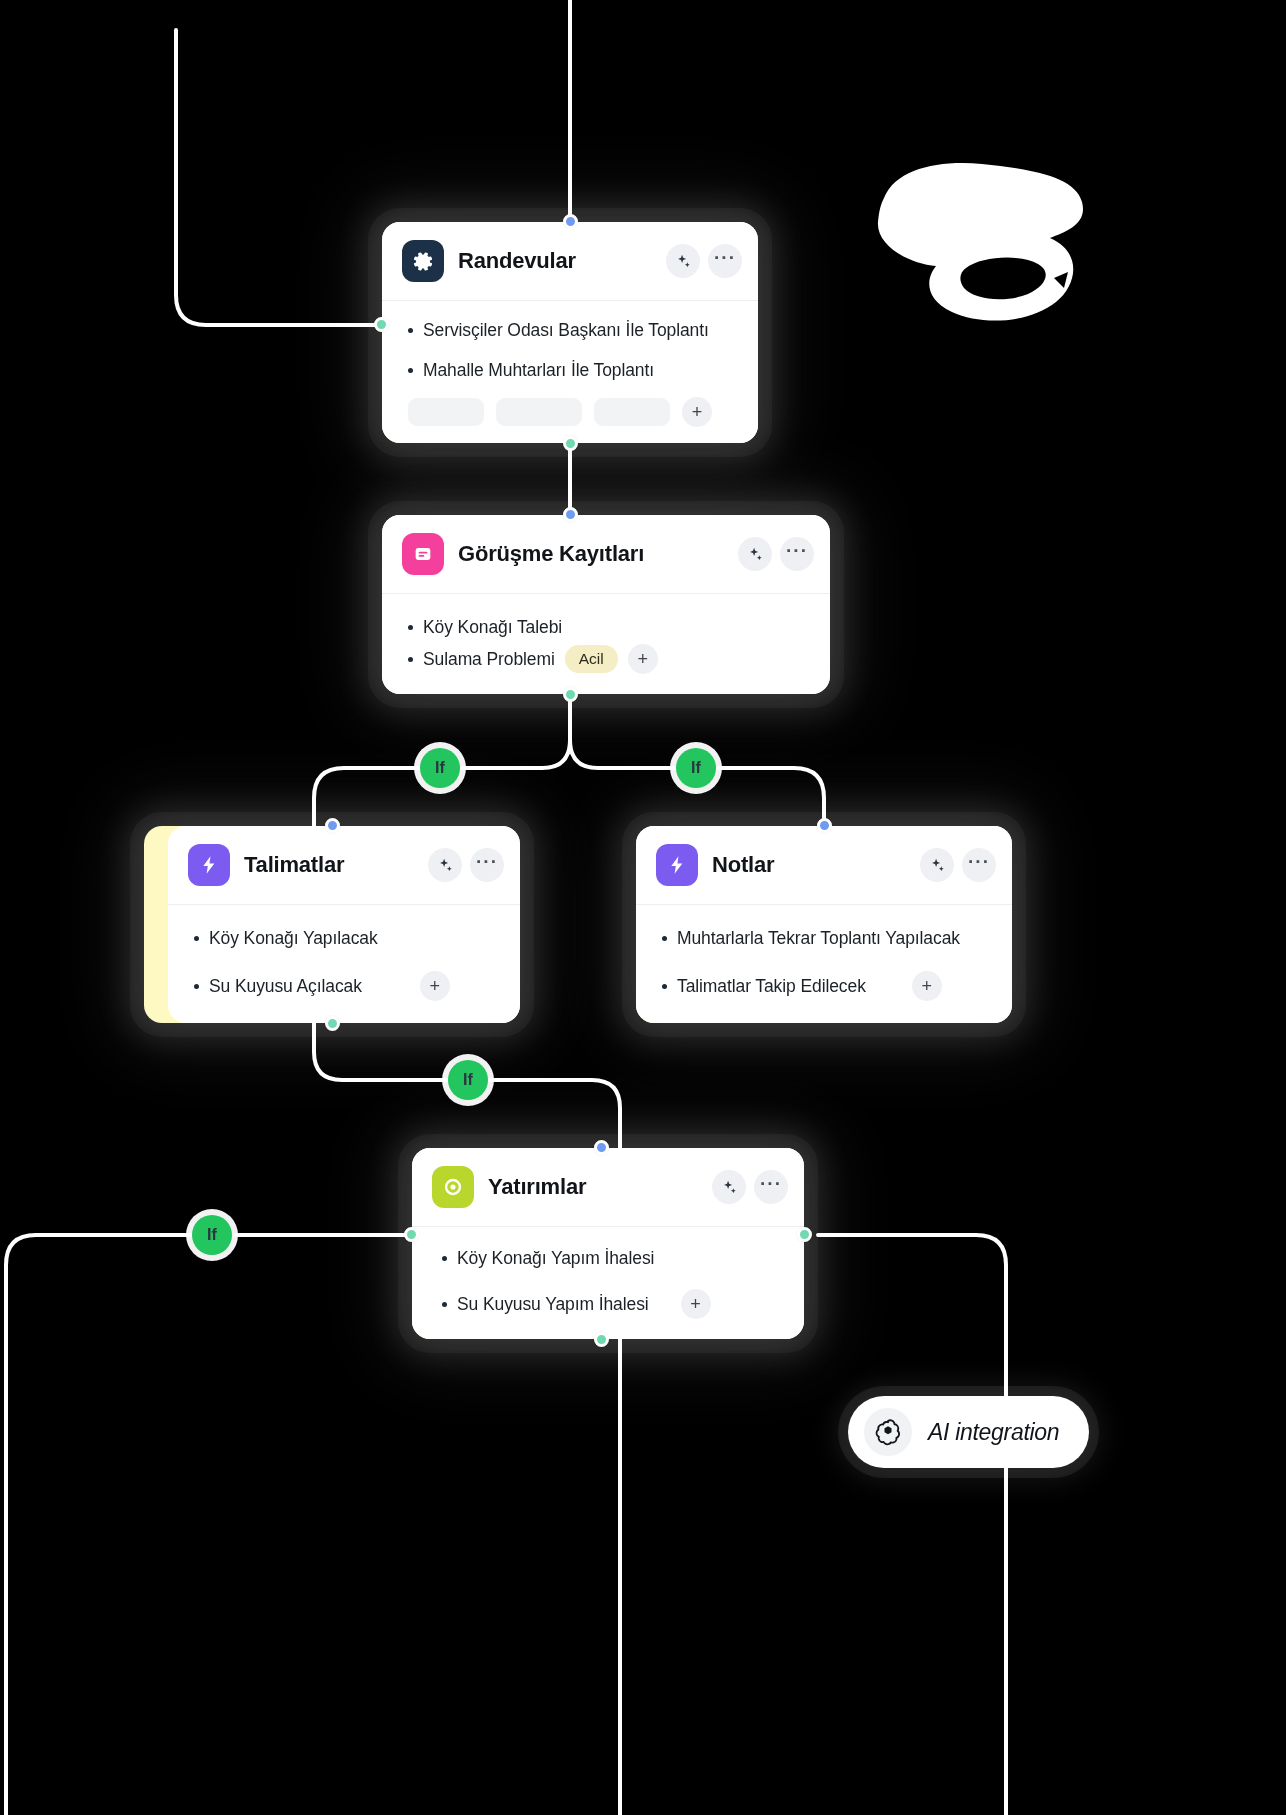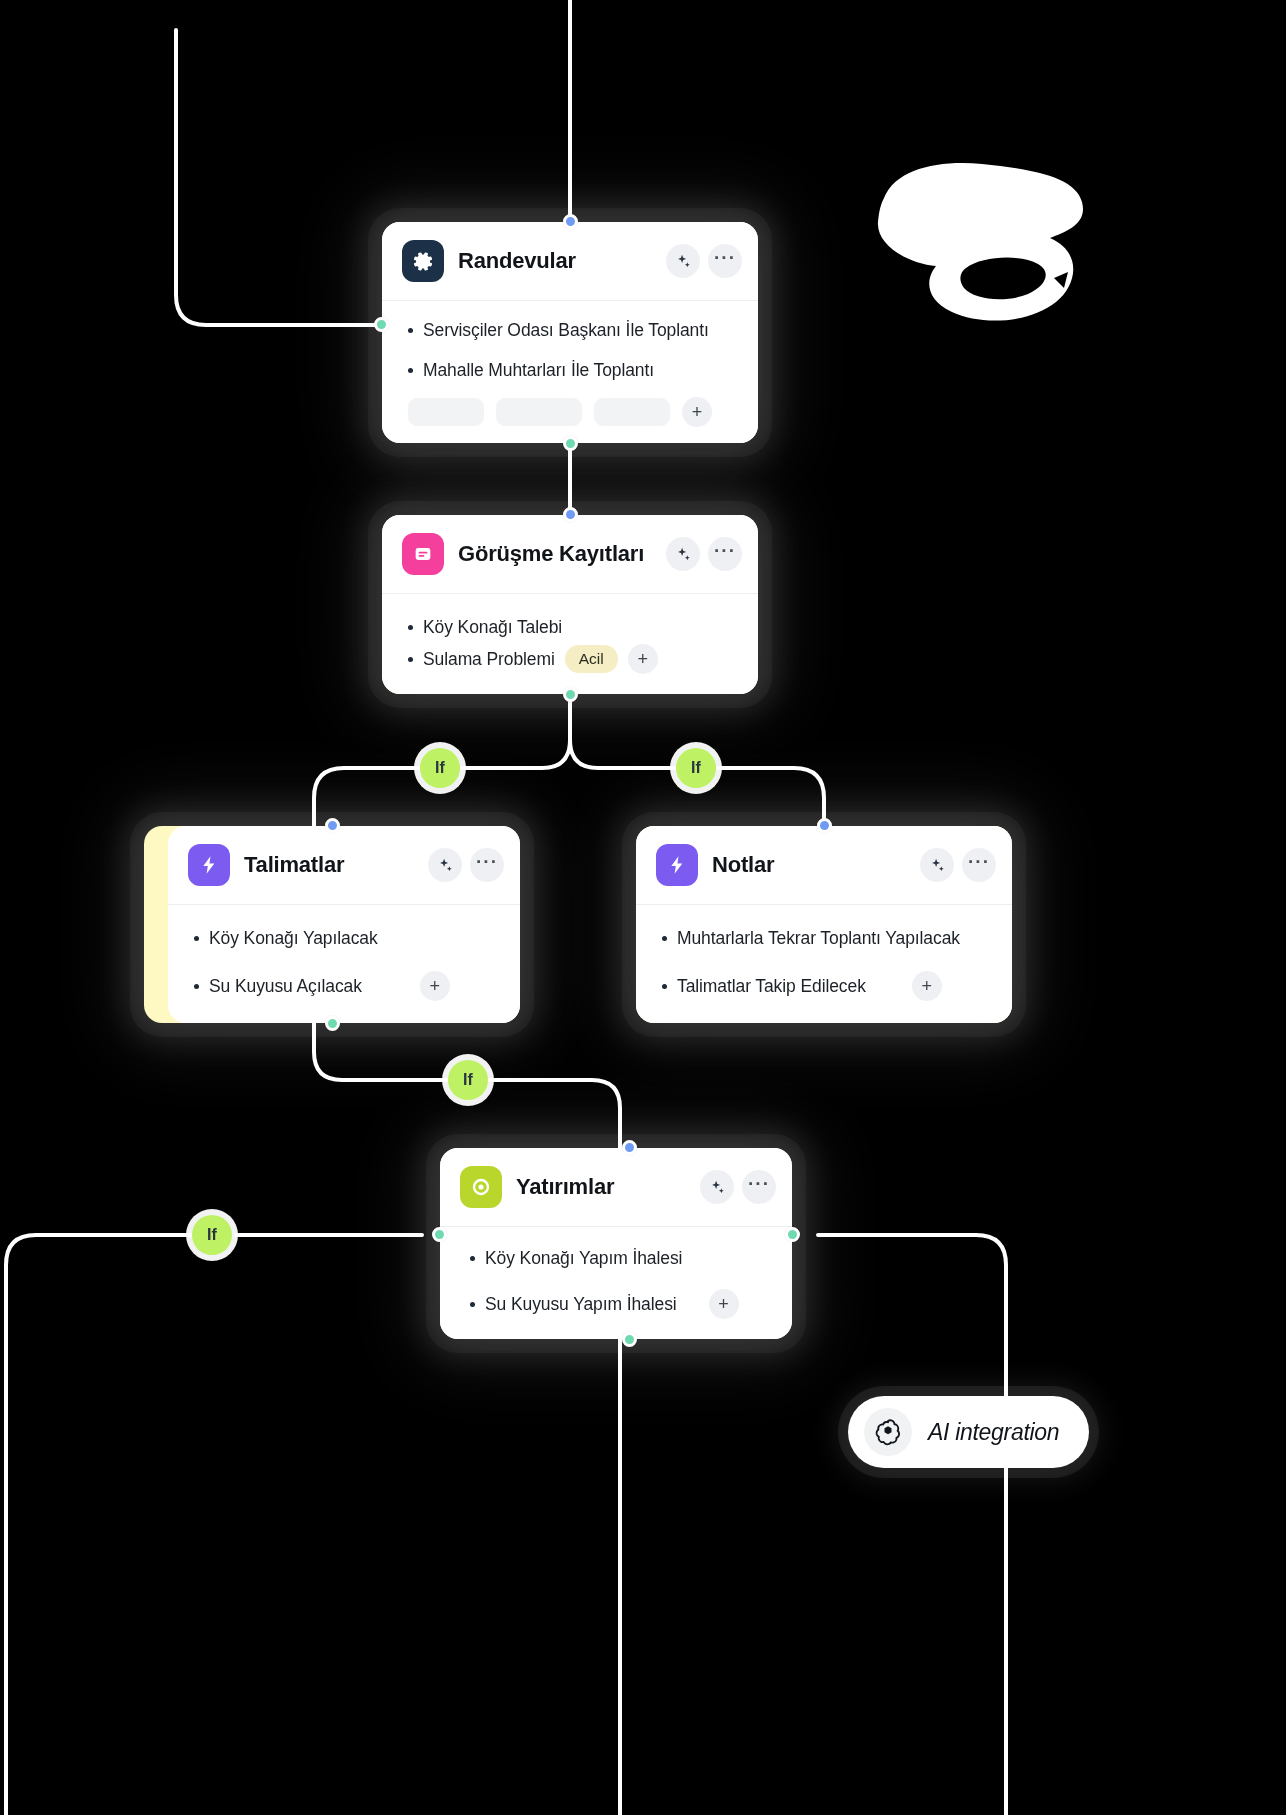--- a/index.html
+++ b/index.html
@@ -81,21 +81,21 @@
     position:absolute; width:15px; height:15px; border-radius:50%;
     border: 3.5px solid #ffffff; z-index: 6;
     box-shadow: 0 0 0 1px rgba(0,0,0,0.03);
   }
   .port.in  { background:#6f9cf2; }
   .port.out { background:#6fd9b0; }
 
   
   .if-pill {
     position:absolute; width:40px; height:40px; border-radius:50%;
-    background:#bef264; color:#2b3440;
+    background:#22c55e; color:#2b3440;
     display:flex; align-items:center; justify-content:center;
     font-size:16px; font-weight:600; z-index:7;
     box-shadow: 0 0 0 6px rgba(255,255,255,0.95);
   }
 
   
   #ai-pill {
     position:absolute; left: 848px; top: 1396px;
     height: 72px; border-radius: 36px;
     background:#ffffff; display:flex; align-items:center; gap:16px;
@@ -188,21 +188,21 @@
         <div class="skeleton-row">
           <span class="skeleton" style="width:76px;"></span>
           <span class="skeleton" style="width:86px;"></span>
           <span class="skeleton" style="width:76px;"></span>
           <span class="plus-btn">+</span>
         </div>
       </div>
     </div>
   </div>
 
-  <div class="node" style="left:382px; top:515px; width:376px;">
+  <div class="node" style="left:382px; top:515px; width:448px;">
     <div class="port in" style="left:181px; top:-8px;"></div>
     <div class="port out" style="left:181px; bottom:-8px;"></div>
     <div class="node-inner">
       <div class="node-head">
         <span class="node-icon" style="background:#f53f9c;">
           <svg width="22" height="22" viewBox="0 0 24 24">
             <rect x="4" y="5.5" width="16" height="13" rx="2.6" fill="#ffffff"></rect>
             <rect x="7.2" y="9.6" width="9.6" height="1.9" rx="0.95" fill="#f53f9c"></rect>
             <rect x="7.2" y="13.2" width="6.2" height="1.9" rx="0.95" fill="#f53f9c"></rect>
           </svg>
@@ -302,21 +302,21 @@
           <span class="plus-btn" style="margin-left:36px;">+</span>
         </div>
       </div>
     </div>
   </div>
 
   <div class="if-pill" style="left:448px; top:1060px;">If</div>
 
   <div class="if-pill" style="left:192px; top:1215px;">If</div>
 
-  <div class="node" style="left:440px; top:1148px; width:352px;">
+  <div class="node" style="left:412px; top:1148px; width:392px;">
     <div class="port in" style="left:182px; top:-8px;"></div>
     <div class="port out" style="left:-8px; top:79px;"></div>
     <div class="port out" style="right:-8px; top:79px;"></div>
     <div class="port out" style="left:182px; bottom:-8px;"></div>
     <div class="node-inner">
       <div class="node-head">
         <span class="node-icon" style="background:#b8d62b;">
           <svg width="22" height="22" viewBox="0 0 24 24">
             <circle cx="12" cy="12" r="7.6" fill="none" stroke="#ffffff" stroke-width="2.6"></circle>
             <circle cx="12" cy="12" r="2.8" fill="#ffffff"></circle>

